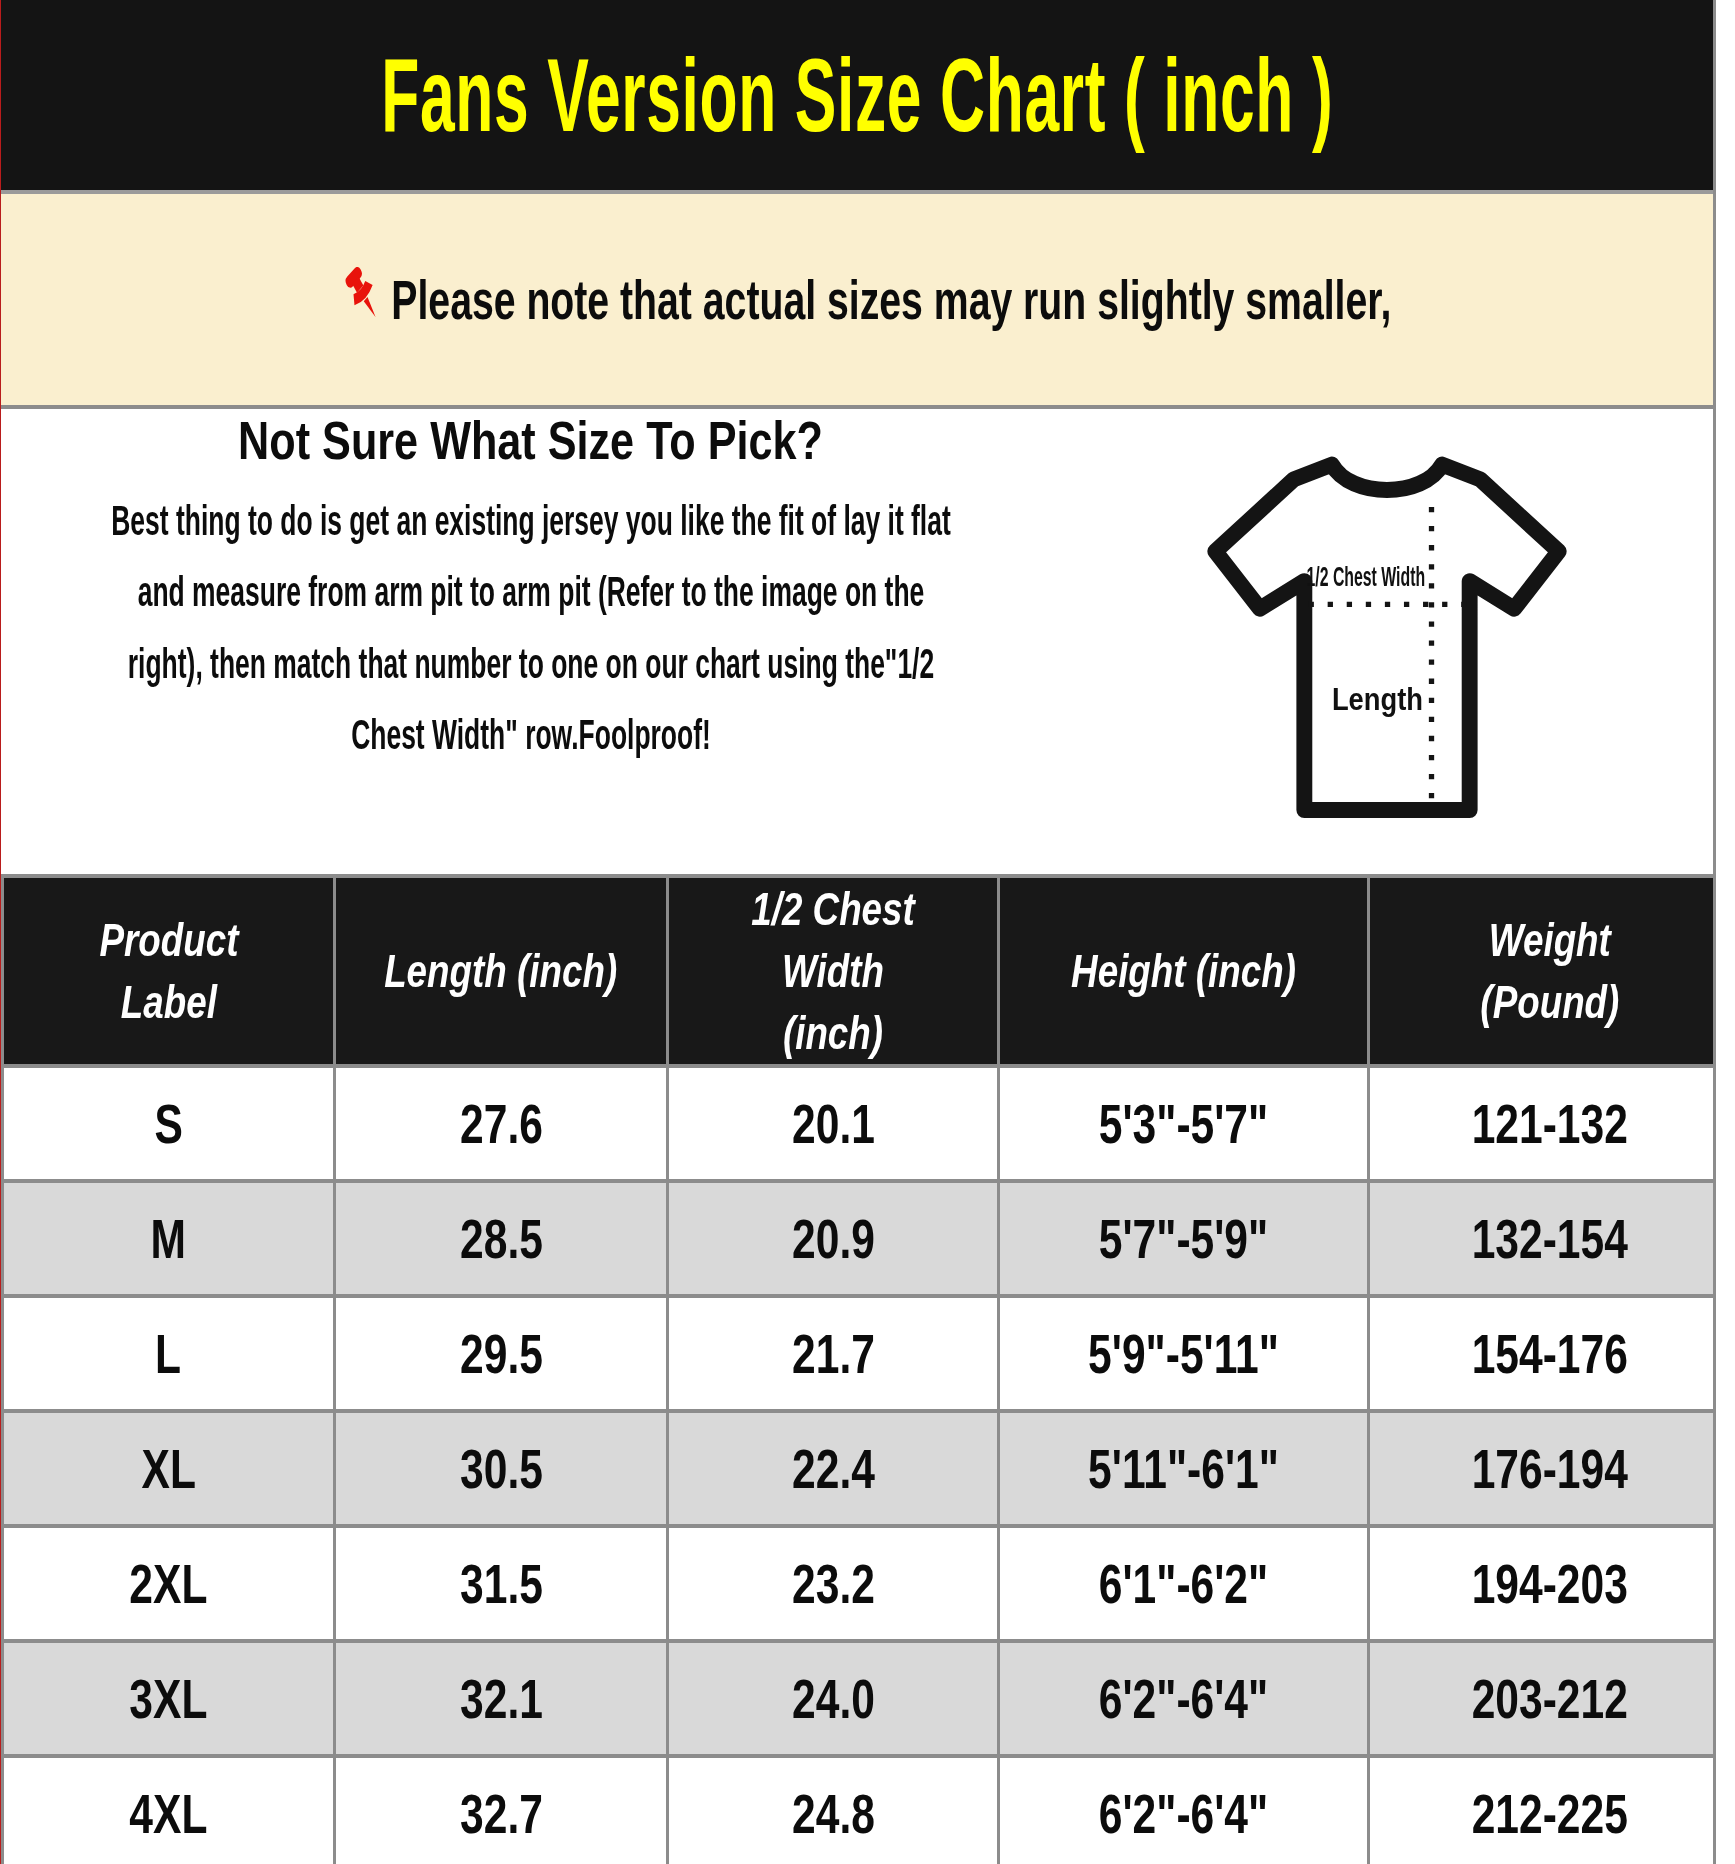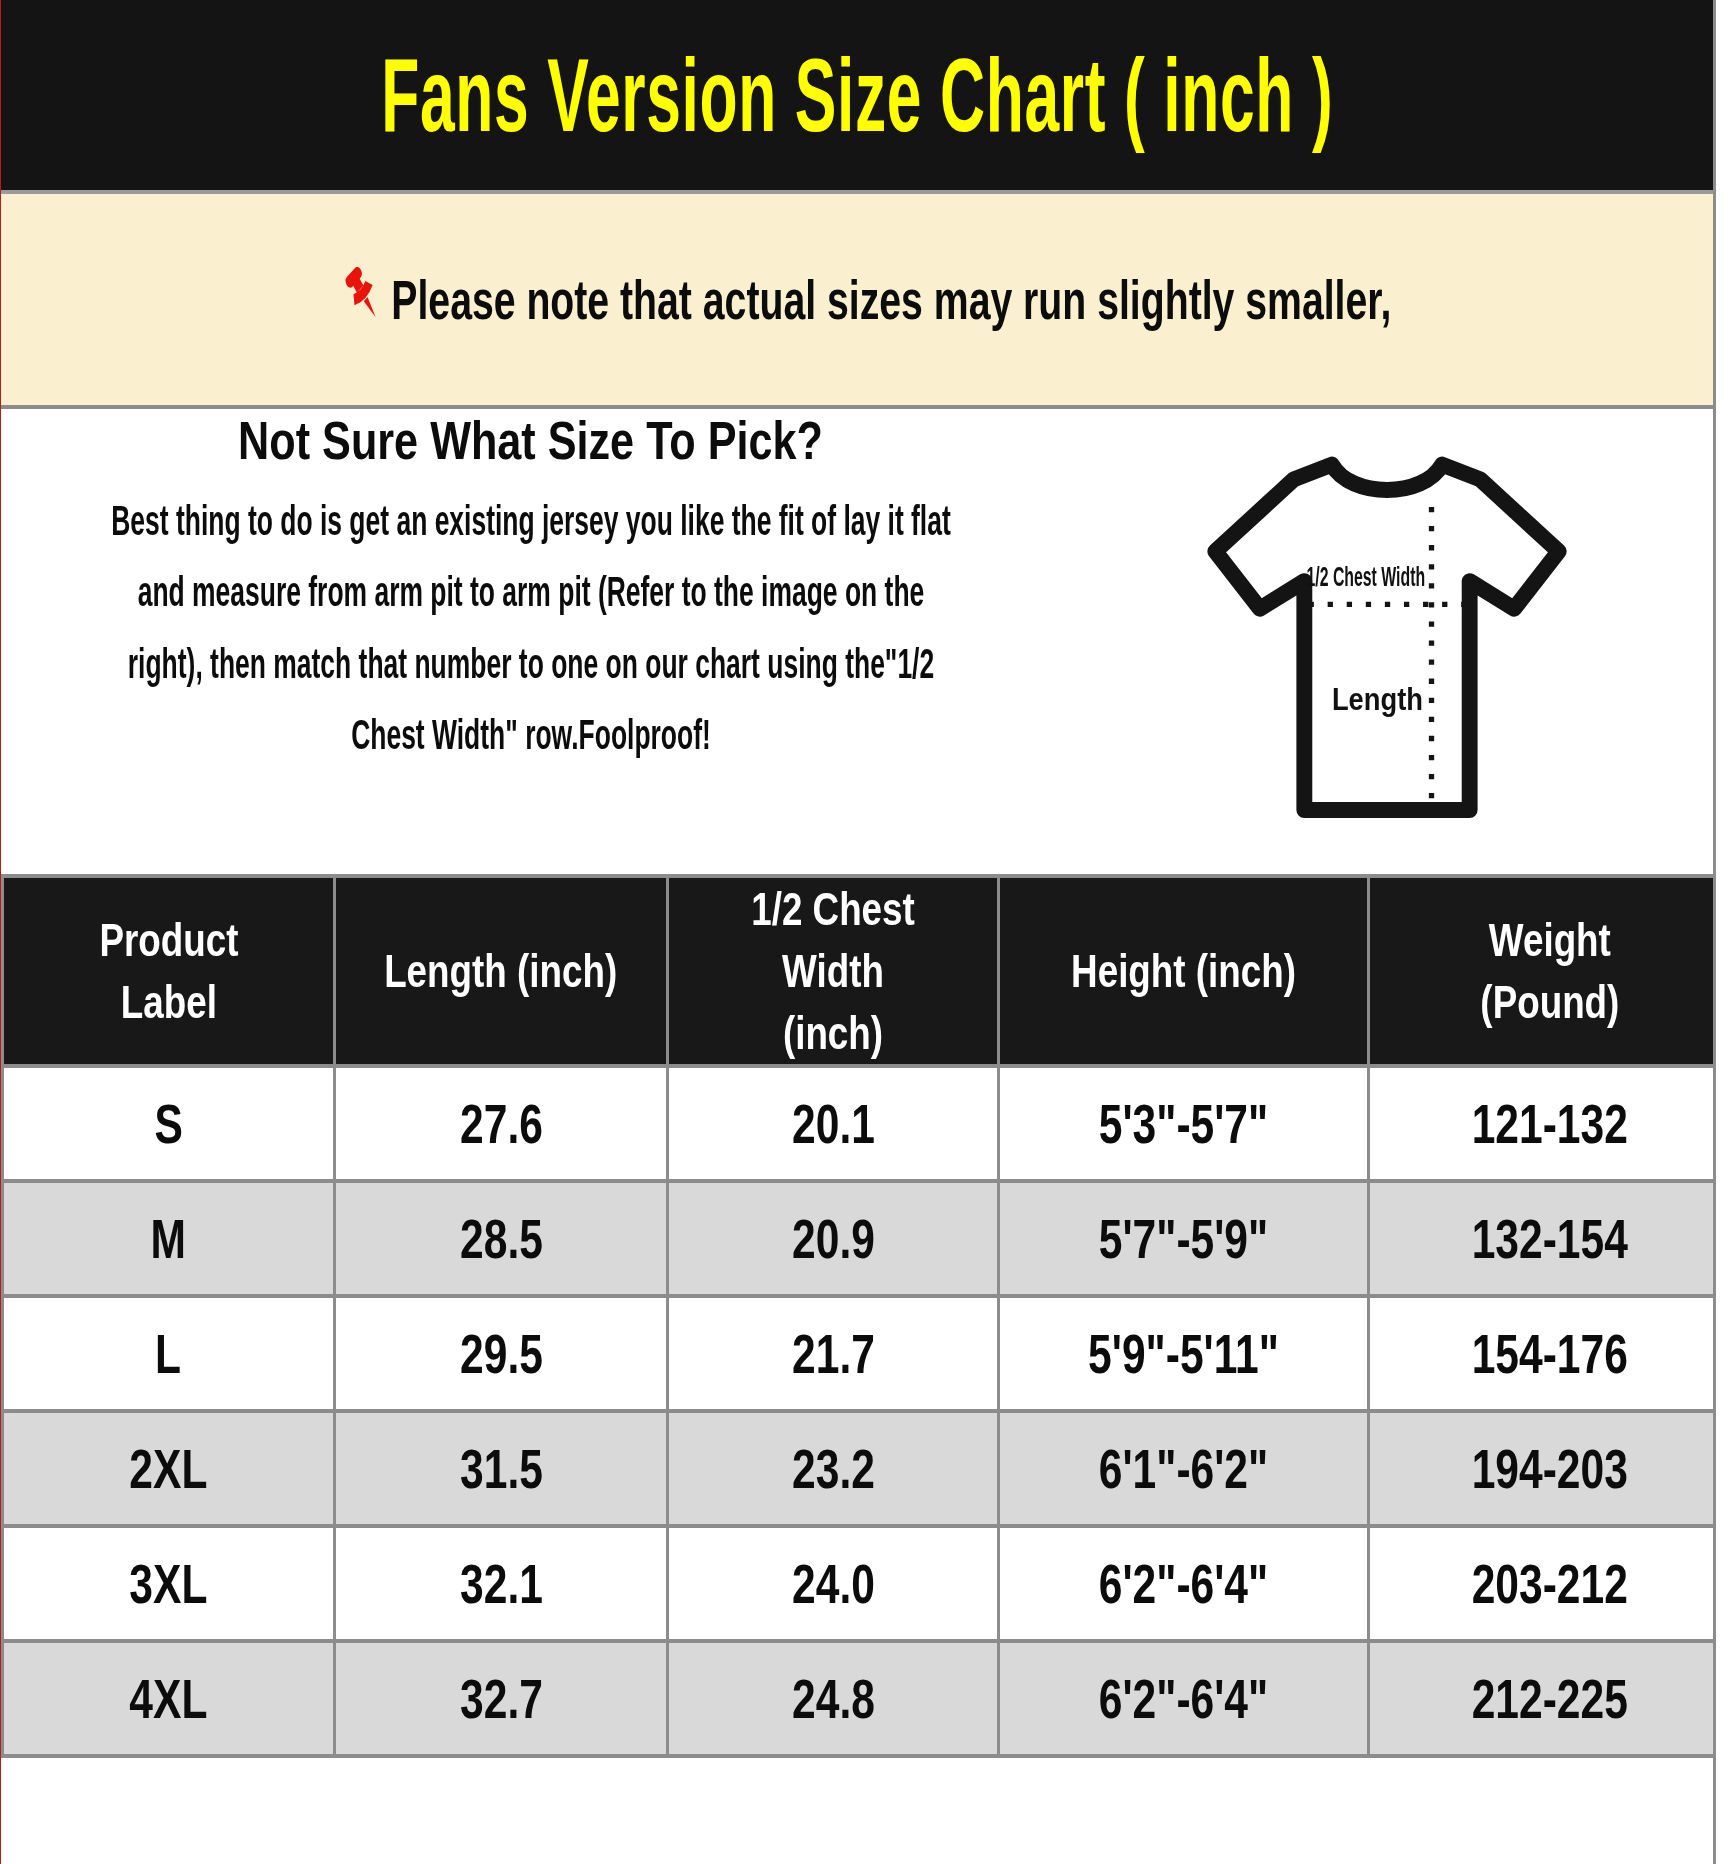--- a/index.html
+++ b/index.html
@@ -78,21 +78,21 @@
     width: 1729px;
     border-collapse: collapse;
     table-layout: fixed;
     text-align: center;
   }
   .size-table th, .size-table td {
     border: 3px solid #8c8c8c;
     border-top-width: 4px; border-bottom-width: 4px;
     padding: 0;
   }
-  .size-table thead tr { height: 190px; }
+  .size-table thead tr { height: 190px; font-style: italic; }
   .size-table th {
     background: #181818; color: #ffffff;
     font-size: 46px; line-height: 1.35;
   }
   .size-table th .cond { white-space: pre-line; transform: scaleX(0.80); }
   .size-table tbody tr { height: 115px; background: #ffffff; }
   .size-table tbody tr:nth-child(even) { background: #d9d9d9; }
   .size-table td { font-size: 56px; }
   .size-table td .cond { transform: scaleX(0.76); }
 </style>
@@ -175,20 +175,27 @@
         <td><span class="cond">132-154</span></td>
       </tr>
       <tr>
         <td><span class="cond">L</span></td>
         <td><span class="cond">29.5</span></td>
         <td><span class="cond">21.7</span></td>
         <td><span class="cond">5'9"-5'11"</span></td>
         <td><span class="cond">154-176</span></td>
       </tr>
       <tr>
+        <td><span class="cond">XL</span></td>
+        <td><span class="cond">30.5</span></td>
+        <td><span class="cond">22.4</span></td>
+        <td><span class="cond">5'11"-6'1"</span></td>
+        <td><span class="cond">176-194</span></td>
+      </tr>
+      <tr>
         <td><span class="cond">2XL</span></td>
         <td><span class="cond">31.5</span></td>
         <td><span class="cond">23.2</span></td>
         <td><span class="cond">6'1"-6'2"</span></td>
         <td><span class="cond">194-203</span></td>
       </tr>
       <tr>
         <td><span class="cond">3XL</span></td>
         <td><span class="cond">32.1</span></td>
         <td><span class="cond">24.0</span></td>

